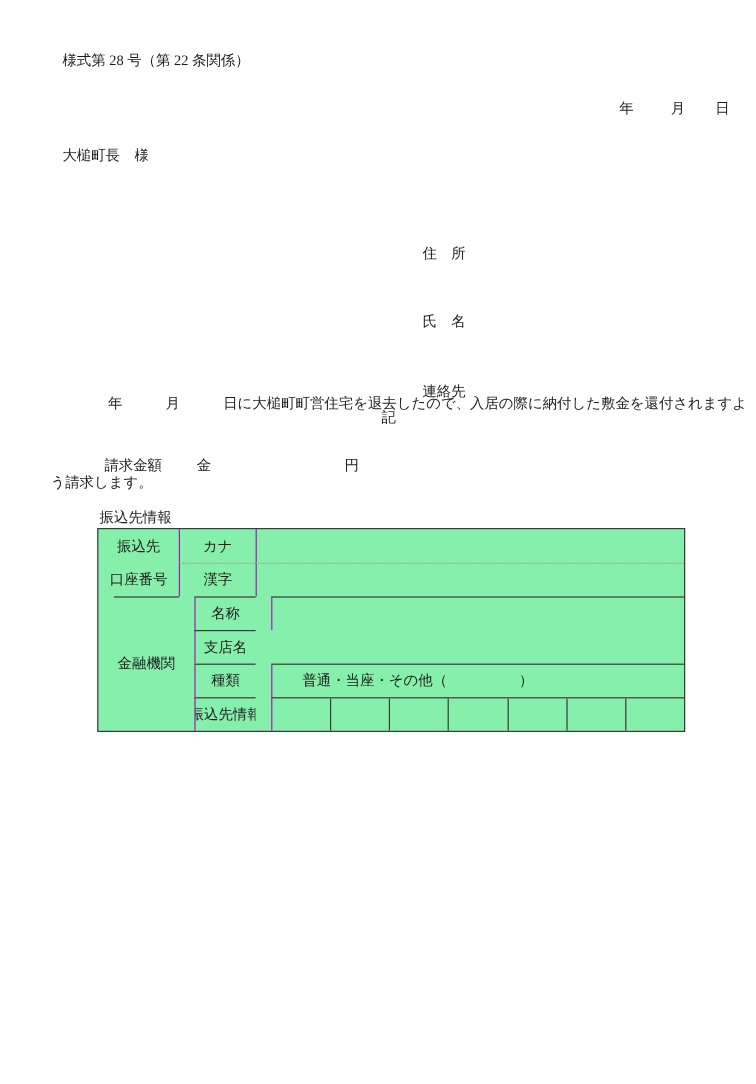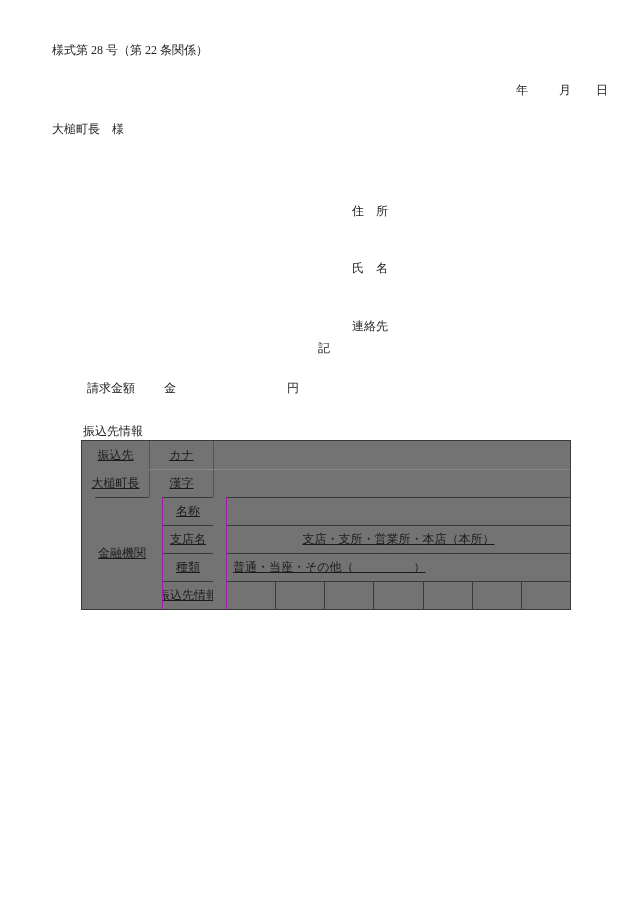--- a/index.html
+++ b/index.html
@@ -34,22 +34,21 @@
   .amount-unit   { left:278px; top:381px; }
 
   .table-caption { left:74px;  top:424px; }
 
   .tbl {
     position:absolute; left:72px; top:440px;
     display:grid;
     grid-template-columns:67px 64px 357px;
     grid-template-rows:repeat(6, 28px);
     border:1px solid #3a3a3a;
-    background:#737373;
-    text-decoration:underline;
+    background:#86efac;
   }
   .c {
     display:flex; align-items:center; justify-content:center;
     box-sizing:border-box;
     line-height:1.2;
     white-space:pre;
     overflow:hidden;
   }
   .bd-l   { border-left:1px solid #a21caf; }
   .bd-t   { border-top:1px solid #3a3a3a;margin-left:13px; }
@@ -60,21 +59,21 @@
   .l1 { grid-area:1/2/2/3; }
   .l2 { grid-area:2/2/3/3; }
   .l3 { grid-area:3/2/4/3; }
   .l4 { grid-area:4/2/5/3; }
   .l5 { grid-area:5/2/6/3; }
   .l6 { grid-area:6/2/7/3; }
   .v1 { grid-area:1/3/2/4; }
   .v2 { grid-area:2/3/3/4; }
   .v3 { grid-area:3/3/4/4; }
   .v4 { grid-area:4/3/5/4; }
-  .v5 { grid-area:5/3/6/4; justify-content:flex-start; padding-left:6px; }
+  .v5 { grid-area:5/3/6/4; justify-content:flex-start; padding-left:25px; }
   .v6 { grid-area:6/3/7/4; padding:0; align-items:stretch; }
   .acct-cells { display:flex; width:100%; }
   .acct-cells > div { flex:1 1 0; border-left:1px solid #3a3a3a; }
   .acct-cells > div:first-child { border-left:none; }
 </style>
 </head>
 <body>
 
 <div class="page">
 
@@ -87,50 +86,51 @@
   <div class="abs addressee">大槌町長　様</div>
 
   <div class="abs sender-block">
     <div>住　所</div>
     <div>氏　名</div>
     <div>連絡先</div>
   </div>
 
 
   <div class="abs body-par">
+    <div>　　　　年　　　月　　　日に大槌町町営住宅を退去したので、入居の際に納付した敷金を還付されますよ</div>
+    <div>う請求します。</div>
   </div>
 
   <div class="abs note-heading">記</div>
 
   <span class="abs amount-label">請求金額</span>
   <span class="abs amount-prefix">金</span>
   <span class="abs amount-unit">円</span>
 
   <div class="abs table-caption">振込先情報</div>
 
   <div class="tbl">
 
     <div class="c g1">
       <div>振込先</div>
-      <div>大槌町長</div>
+      <div>口座番号</div>
     </div>
 
     <div class="c l1 bd-l">カナ</div>
     <div class="c v1 bd-l"></div>
 
     <div class="c l2 bd-l bd-t-d">漢字</div>
     <div class="c v2 bd-l bd-t-d"></div>
 
     <div class="c g2 bd-t">金融機関</div>
 
     <div class="c l3 bd-l bd-t">名称</div>
     <div class="c v3 bd-l bd-t"></div>
 
     <div class="c l4 bd-l bd-t">支店名</div>
-    <div class="c v4 bd-l bd-t">支店・支所・営業所・本店（本所）</div>
 
     <div class="c l5 bd-l bd-t">種類</div>
     <div class="c v5 bd-l bd-t">普通・当座・その他（　　　　　）</div>
 
     <div class="c l6 bd-l bd-t">振込先情報</div>
     <div class="c v6 bd-l bd-t">
       <div class="acct-cells">
         <div></div>
         <div></div>
         <div></div>

